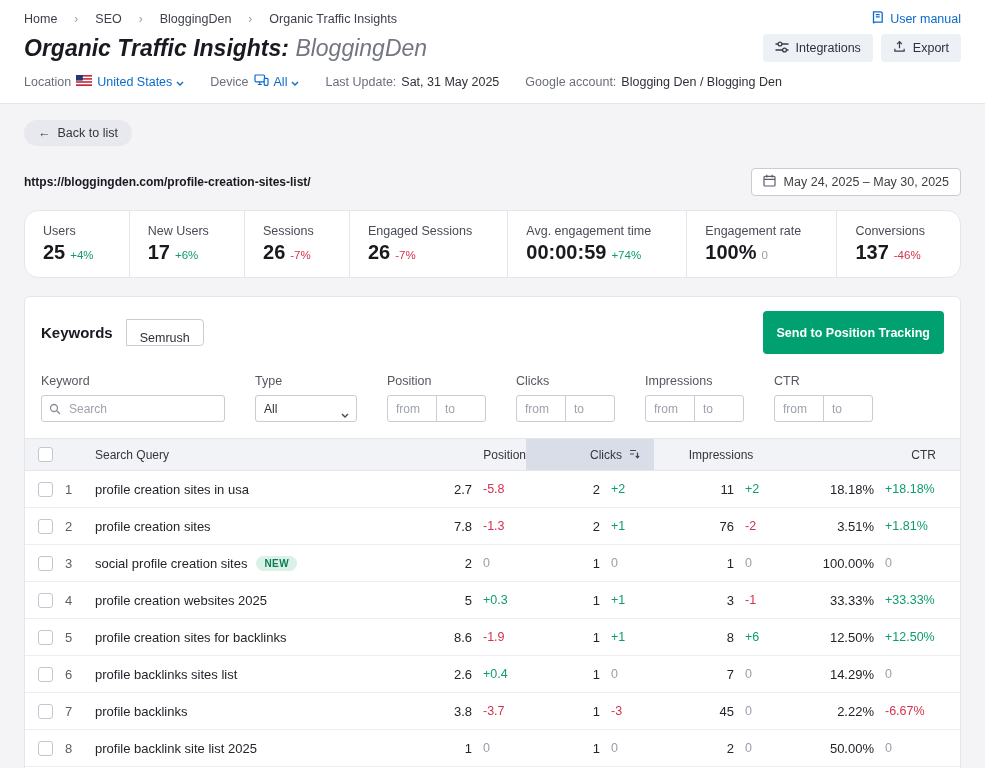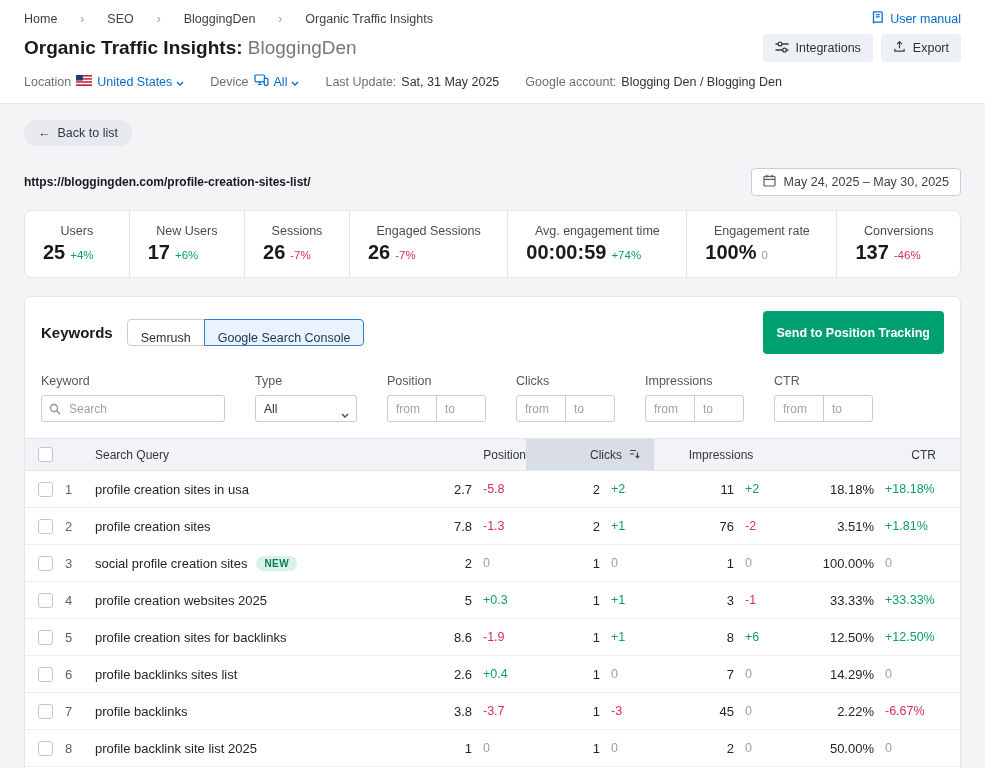--- a/index.html
+++ b/index.html
@@ -14,43 +14,43 @@
     font-family:"Liberation Sans","DejaVu Sans",sans-serif;
     background:#f4f4f6; color:#23252b; font-size:13px;
   }
   a { text-decoration:none; }
   button { font-family:inherit; }
   ::placeholder { color:#9ea2ad; opacity:1; }
 
   
   .top { background:#fff; border-bottom:1px solid var(--border); padding:10px 24px 14px; }
   .bc-row { display:flex; align-items:center; justify-content:space-between; }
-  .bc { display:flex; align-items:center; gap:23px; font-size:12.5px; color:#3c3f48; }
+  .bc { display:flex; align-items:center; gap:17px; font-size:12.5px; color:#3c3f48; }
   .bc a { color:#3c3f48; cursor:pointer; }
   .bc .sep { color:#9b9eab; font-size:12px; }
   .user-manual { display:flex; align-items:center; gap:5px; color:var(--accent-blue); font-size:12.5px; cursor:pointer; }
   .title-row { display:flex; align-items:center; justify-content:space-between; margin-top:7px; }
-  .title { font-size:19px; font-weight:bold; color:var(--dark); }
+  .title { font-size:23px; font-weight:bold; color:var(--dark);font-style:italic; }
   .title .project { color:#73767f; font-weight:normal; }
   .title-buttons { display:flex; gap:8px; }
   .btn-light { display:flex; align-items:center; gap:7px; background:#edf0f5; border:none; border-radius:4px; height:28px; padding:0 12px; font-size:12.5px; color:#2e3138; cursor:pointer; }
   .ctx-row { display:flex; align-items:center; gap:26px; margin-top:12px; font-size:12.5px; color:var(--gray-text); }
   .ctx-item { display:flex; align-items:center; gap:5px; }
   .ctx-link { display:flex; align-items:center; gap:4px; color:var(--accent-blue); cursor:pointer; }
   .ctx-value { color:#2e3138; }
 
   
   .main { padding:16px 24px 0; }
   .back-btn { display:inline-flex; align-items:center; gap:7px; background:#e7e9ef; border:none; border-radius:14px; height:26px; padding:0 14px; font-size:12.5px; color:#33363e; cursor:pointer; }
   .url-row { display:flex; align-items:center; justify-content:space-between; margin-top:22px; }
   .page-url { font-size:12px; font-weight:bold; color:var(--dark); }
   .date-btn { display:flex; align-items:center; gap:8px; background:#fff; border:1px solid #c8ccd6; border-radius:4px; height:28px; padding:0 11px; font-size:12.5px; color:#404040; cursor:pointer; }
 
   
-  .metrics-card { display:flex; background:#fff; border:1px solid var(--border); border-radius:8px; margin-top:14px;text-align:center; }
+  .metrics-card { display:flex; background:#fff; border:1px solid var(--border); border-radius:14px; margin-top:14px; }
   .metric { flex:1 1 auto; padding:13px 18px; white-space:nowrap; }
   .metric + .metric { border-left:1px solid var(--border); }
   .metric-label { font-size:12.5px; color:#494c55; }
   .metric-line { display:flex; align-items:baseline; gap:5px; margin-top:3px; }
   .metric-value { font-size:20px; font-weight:bold; color:var(--dark); }
   .delta { font-size:11.5px; }
   .delta.up { color:var(--positive-green); }
   .delta.down { color:var(--negative-red); }
   .delta.flat { color:var(--flat-gray); }
 
@@ -258,21 +258,20 @@
     </div>
   </div>
     </div>
 
   
   <div class="kw-card">
     <div class="kw-header">
       <span class="kw-title">Keywords</span>
       <div class="seg">
         <button class="seg-btn">Semrush</button>
-        <button class="seg-btn active">Google Search Console</button>
       </div>
       <button class="cta-btn">Send to Position Tracking</button>
     </div>
 
     <div class="kw-filters">
       <div class="f-group">
         <span class="f-label">Keyword</span>
         <span class="search-wrap">
           <span class="icon"><svg width="12" height="12" viewBox="0 0 12 12" fill="none" stroke="#8a8e99" stroke-width="1.3">
                 <circle cx="5" cy="5" r="3.5"></circle>

